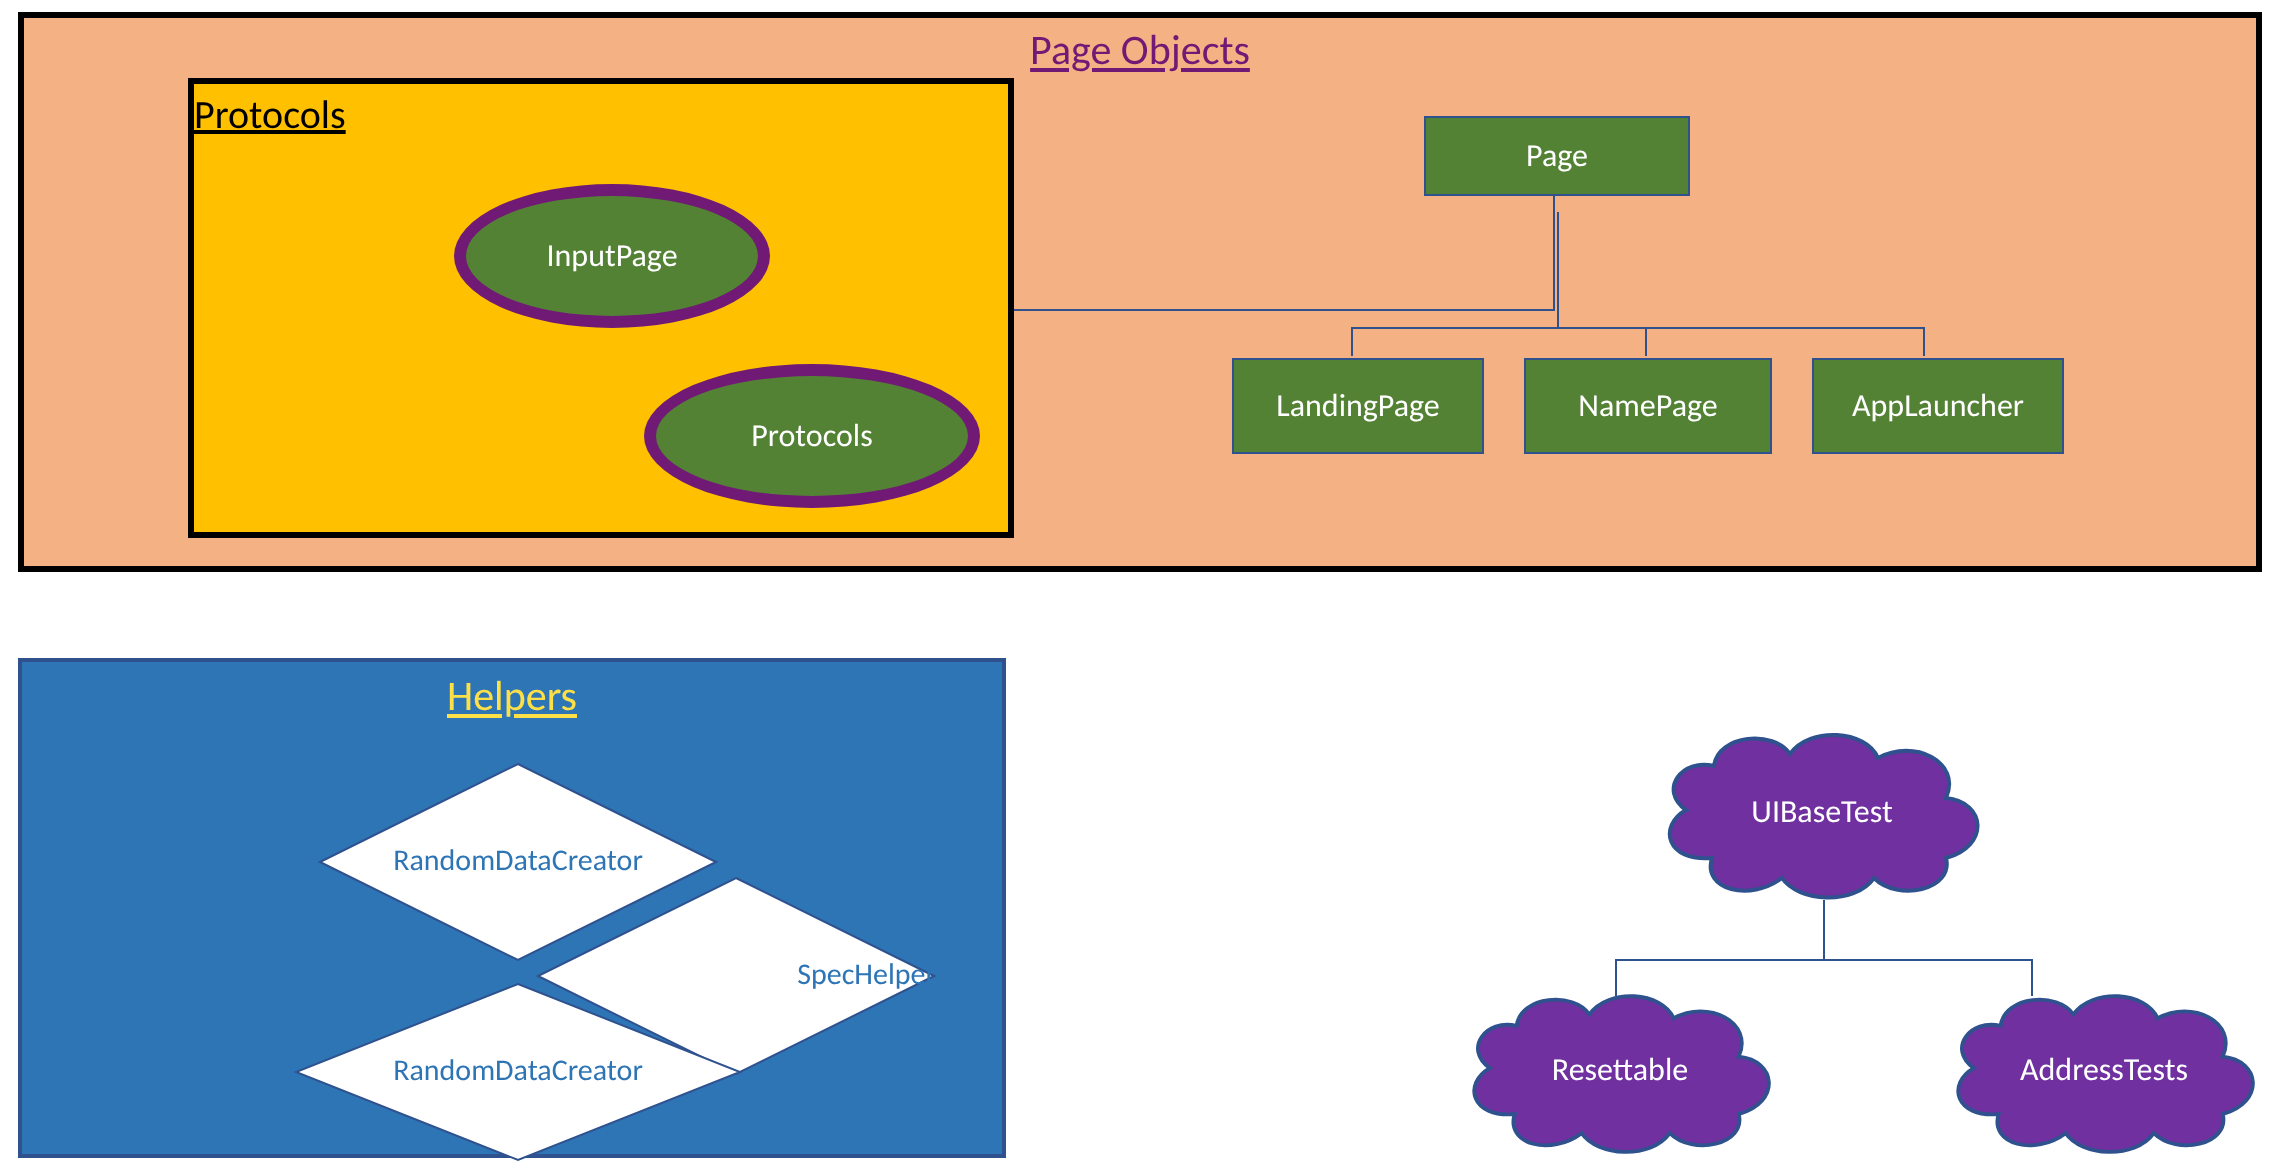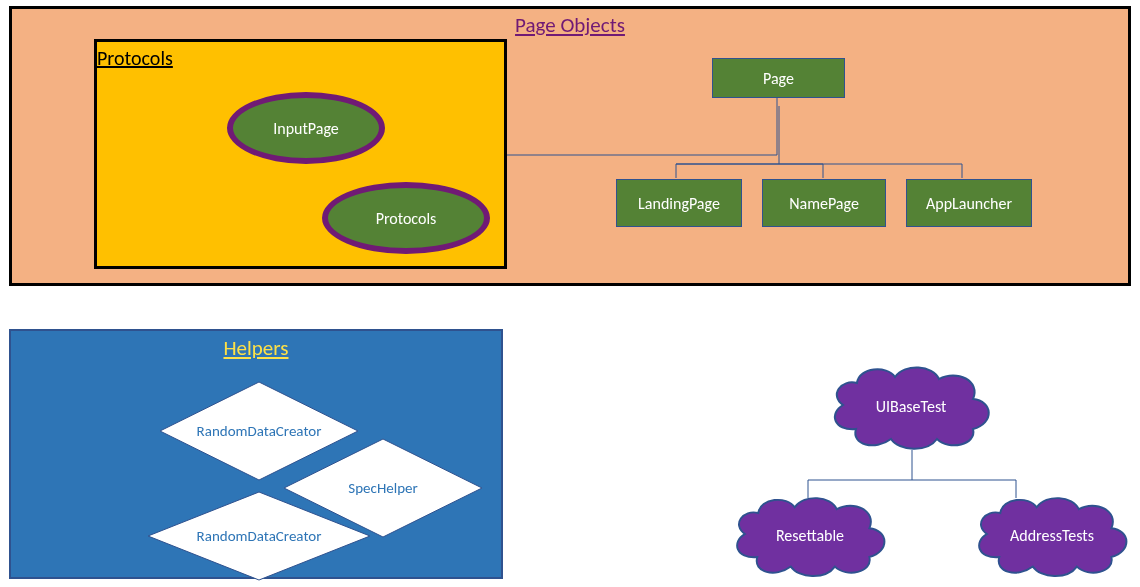--- a/index.html
+++ b/index.html
@@ -180,21 +180,21 @@
   <div class="helpers-title">Helpers</div>
 
   <div class="diamond-wrap" style="left:148px; top:50px; width:200px; height:100px;">
     <svg class="cloud-svg" viewBox="0 0 200 100" preserveAspectRatio="none">
       <polygon points="100,1 199,50 100,99 1,50" fill="#fff" stroke="#2f528f" stroke-width="1"></polygon>
     </svg>
     <span class="diamond-label">RandomDataCreator</span>
   </div>
 
 
-  <div class="diamond-wrap" style="left:272px; top:107px; width:200px; height:100px;">
+  <div class="diamond-wrap" style="left:257px; top:107px; width:200px; height:100px;justify-content:flex-end;">
     <svg class="cloud-svg" viewBox="0 0 200 100" preserveAspectRatio="none">
       <polygon points="100,1 199,50 100,99 1,50" fill="#fff" stroke="#2f528f" stroke-width="1"></polygon>
     </svg>
     <span class="diamond-label">SpecHelper</span>
   </div>
 
   <div class="diamond-wrap" style="left:136px; top:160px; width:224px; height:90px;">
     <svg class="cloud-svg" viewBox="0 0 224 90" preserveAspectRatio="none">
       <polygon points="112,1 223,45 112,89 1,45" fill="#fff" stroke="#2f528f" stroke-width="1"></polygon>
     </svg>

